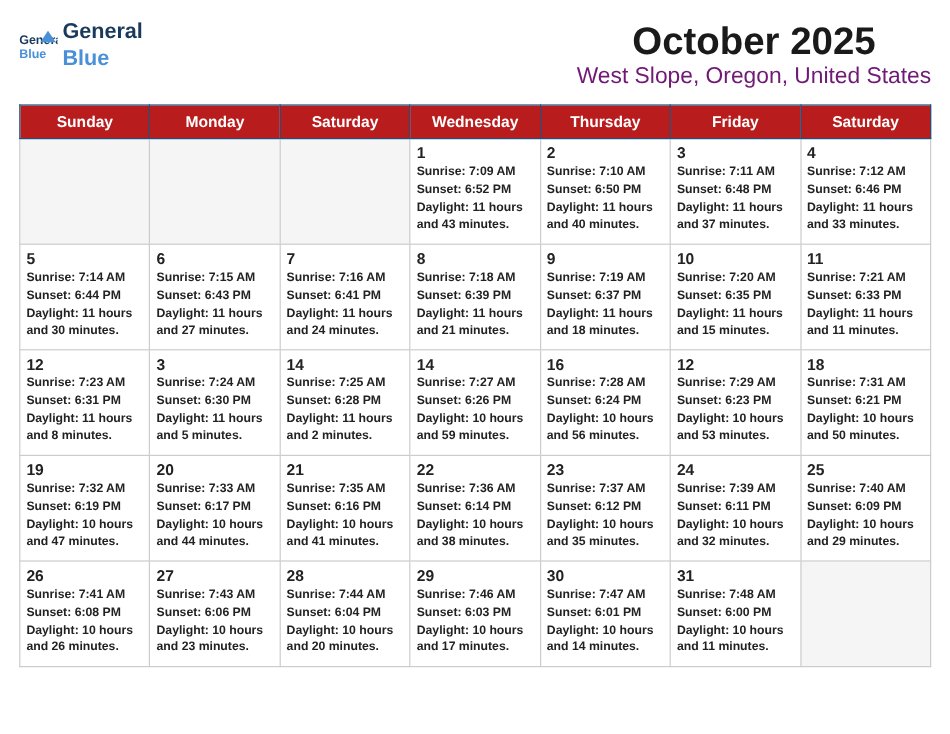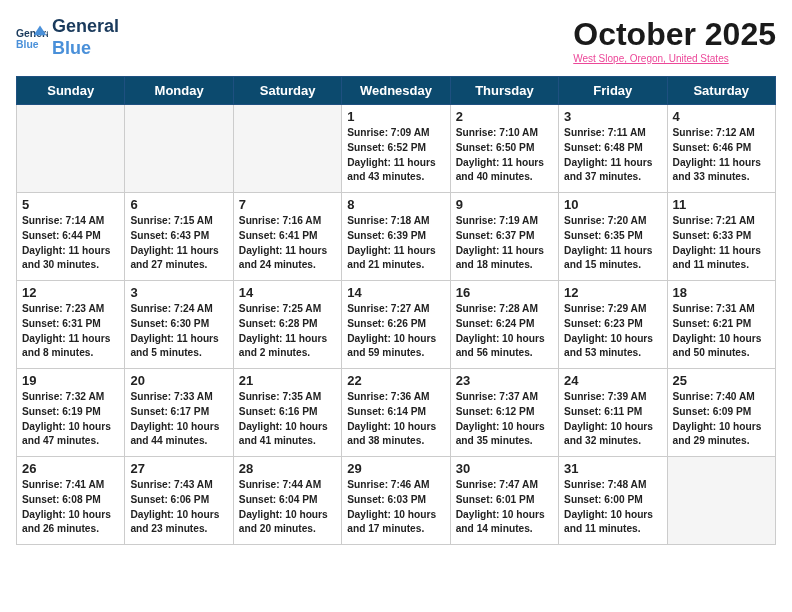--- a/index.html
+++ b/index.html
@@ -28,39 +28,38 @@
     }
     .logo-text span {
       color: #4a90d9;
     }
     .logo-icon {
       width: 32px;
       height: 28px;
       margin-right: 4px;
     }
     .title-block {
-      text-align: left;
+      text-align: center;
     }
     .month-title {
       font-size: 32px;
       font-weight: bold;
       color: #1a1a1a;
     }
     .location {
-      font-size: 10px;
-      color: #ec4899;
-      text-decoration: underline;
+      font-size: 19px;
+      color: #701a75;
     }
     table {
       width: 100%;
       border-collapse: collapse;
       table-layout: fixed;
     }
     th {
-      background-color: #0c4a6e;
+      background-color: #b91c1c;
       color: #fff;
       text-align: center;
       padding: 6px 4px;
       font-size: 13px;
       font-weight: bold;
       border: 1px solid #1e5080;
     }
     td {
       border: 1px solid #ccc;
       vertical-align: top;

